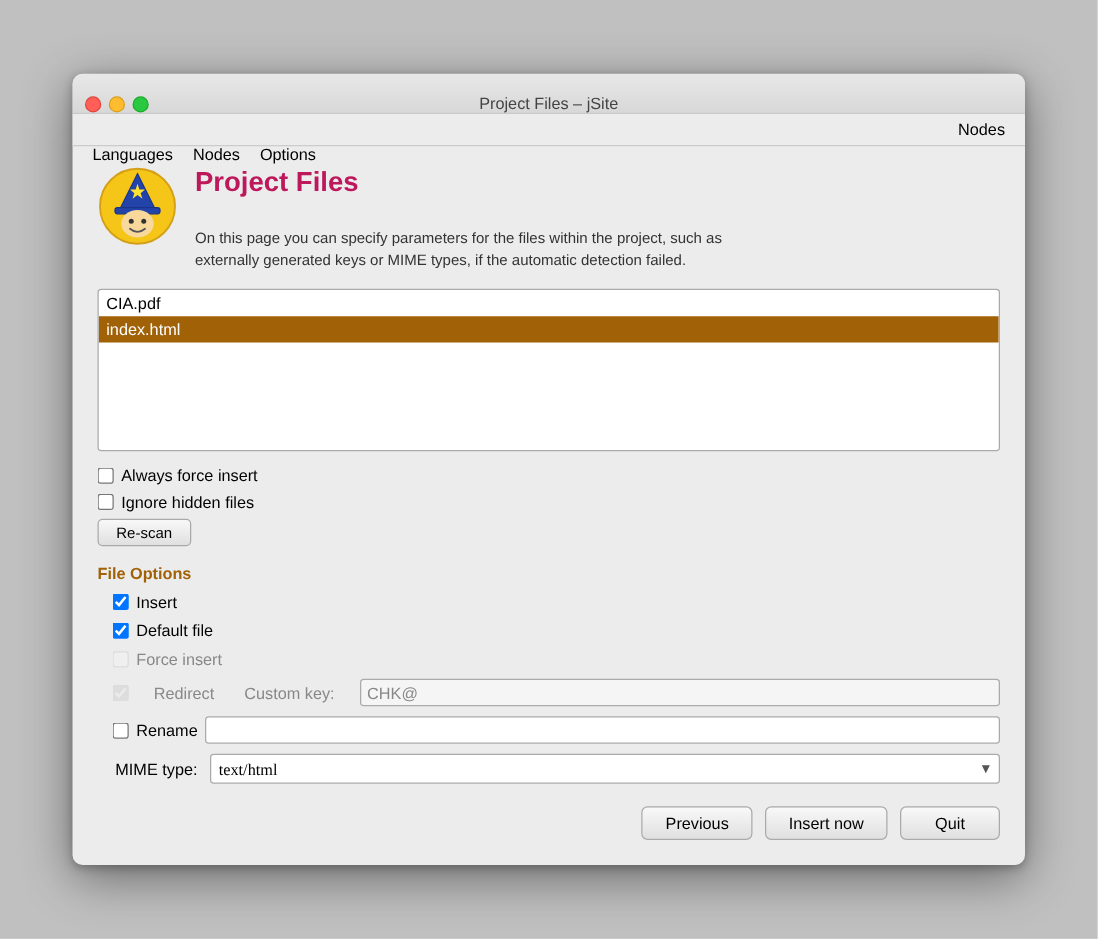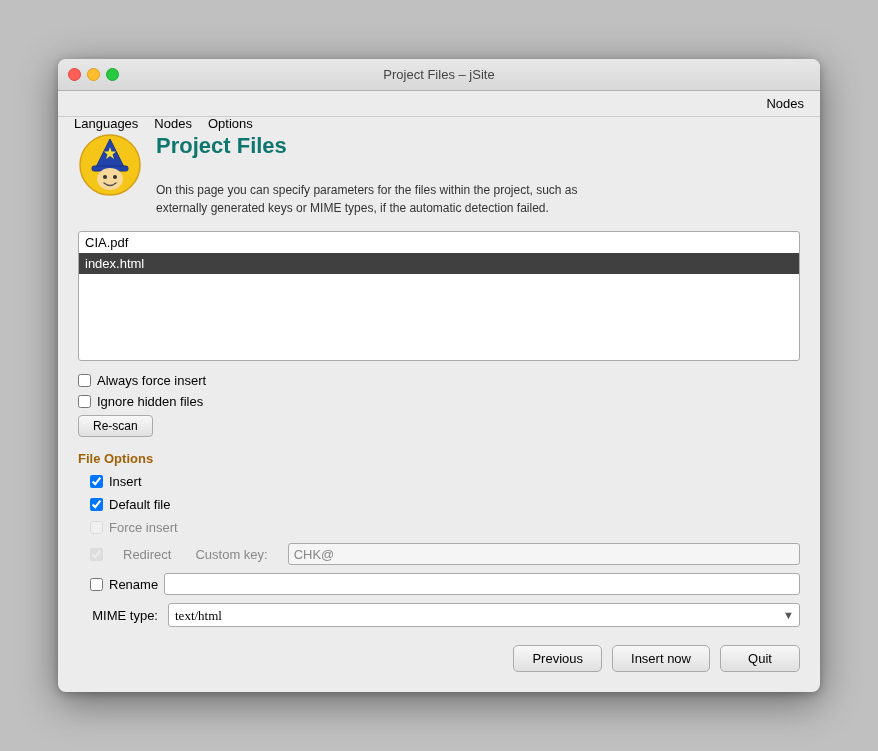--- a/index.html
+++ b/index.html
@@ -20,21 +20,21 @@
       background: #ececec;
       border-radius: 8px;
       box-shadow: 0 10px 40px rgba(0,0,0,0.45), 0 2px 8px rgba(0,0,0,0.25);
       overflow: hidden;
     }
 
     .titlebar {
       background: linear-gradient(to bottom, #e8e8e8, #d8d8d8);
       height: 32px;
       display: flex;
-      align-items: center;
+      align-items: flex-end;
       justify-content: center;
       position: relative;
       border-bottom: 1px solid #b0b0b0;
       border-radius: 8px 8px 0 0;
     }
 
     .titlebar-title {
       font-size: 13px;
       color: #444;
       font-weight: 500;
@@ -90,21 +90,21 @@
     .header-section {
       display: flex;
       align-items: flex-start;
       gap: 14px;
       margin-bottom: 14px;
     }
 
     .header-text h1 {
       font-size: 22px;
       font-weight: bold;
-      color: #0f766e;
+      color: #be185d;
       margin-bottom: 22px;
     }
 
     .header-text p {
       font-size: 12px;
       color: #333;
       line-height: 1.5;
     }
 
     .file-list-container {
@@ -117,21 +117,21 @@
     }
 
     .file-item {
       padding: 3px 6px;
       font-size: 13px;
       color: #000;
       cursor: default;
     }
 
     .file-item.selected {
-      background: #404040;
+      background: #a16207;
       color: #fff;
     }
 
     .checkbox-row {
       display: flex;
       align-items: center;
       gap: 6px;
       margin-bottom: 6px;
     }
 

